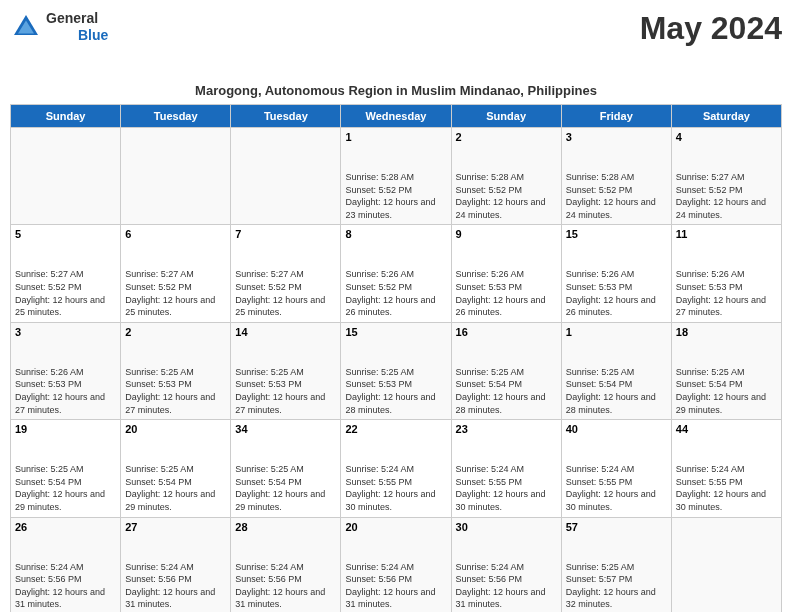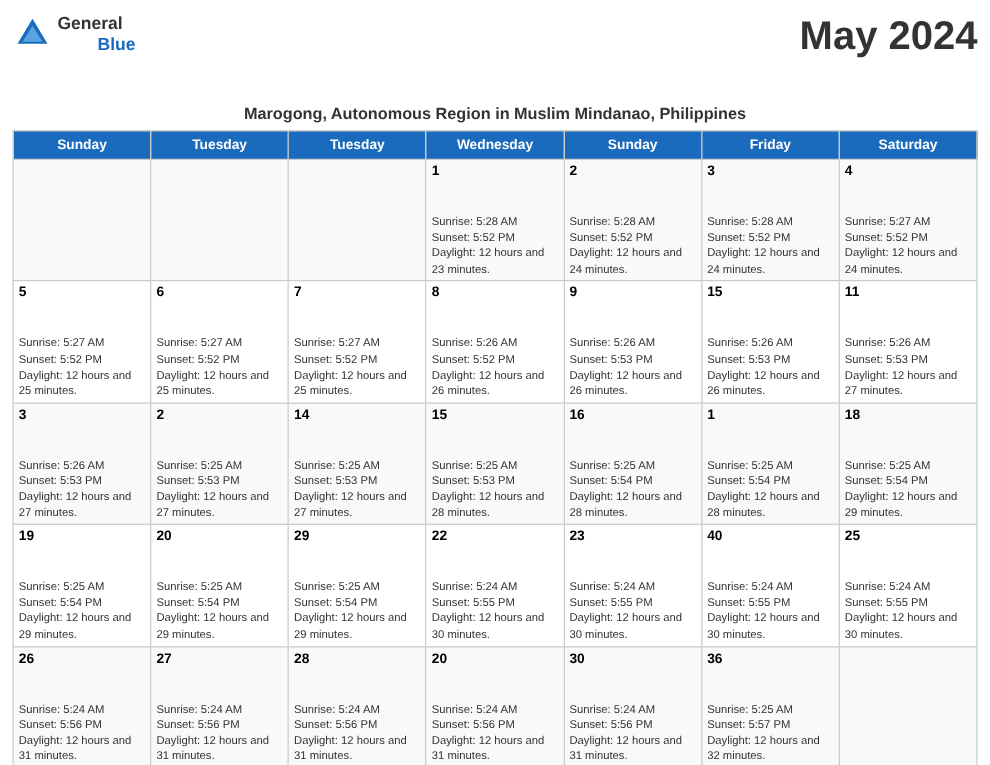--- a/index.html
+++ b/index.html
@@ -210,37 +210,37 @@
       <tr class="week-row">
         <td>
           <div class="day-number">19</div>
           <div class="day-info">Sunrise: 5:25 AM<br>Sunset: 5:54 PM<br>Daylight: 12 hours and 29 minutes.</div>
         </td>
         <td>
           <div class="day-number">20</div>
           <div class="day-info">Sunrise: 5:25 AM<br>Sunset: 5:54 PM<br>Daylight: 12 hours and 29 minutes.</div>
         </td>
         <td>
-          <div class="day-number">29</div>
+          <div class="day-number">34</div>
           <div class="day-info">Sunrise: 5:25 AM<br>Sunset: 5:54 PM<br>Daylight: 12 hours and 29 minutes.</div>
         </td>
         <td>
           <div class="day-number">22</div>
           <div class="day-info">Sunrise: 5:24 AM<br>Sunset: 5:55 PM<br>Daylight: 12 hours and 30 minutes.</div>
         </td>
         <td>
           <div class="day-number">23</div>
           <div class="day-info">Sunrise: 5:24 AM<br>Sunset: 5:55 PM<br>Daylight: 12 hours and 30 minutes.</div>
         </td>
         <td>
           <div class="day-number">40</div>
           <div class="day-info">Sunrise: 5:24 AM<br>Sunset: 5:55 PM<br>Daylight: 12 hours and 30 minutes.</div>
         </td>
         <td>
-          <div class="day-number">25</div>
+          <div class="day-number">44</div>
           <div class="day-info">Sunrise: 5:24 AM<br>Sunset: 5:55 PM<br>Daylight: 12 hours and 30 minutes.</div>
         </td>
       </tr>
       <tr class="week-row">
         <td>
           <div class="day-number">26</div>
           <div class="day-info">Sunrise: 5:24 AM<br>Sunset: 5:56 PM<br>Daylight: 12 hours and 31 minutes.</div>
         </td>
         <td>
           <div class="day-number">27</div>
@@ -252,19 +252,19 @@
         </td>
         <td>
           <div class="day-number">20</div>
           <div class="day-info">Sunrise: 5:24 AM<br>Sunset: 5:56 PM<br>Daylight: 12 hours and 31 minutes.</div>
         </td>
         <td>
           <div class="day-number">30</div>
           <div class="day-info">Sunrise: 5:24 AM<br>Sunset: 5:56 PM<br>Daylight: 12 hours and 31 minutes.</div>
         </td>
         <td>
-          <div class="day-number">36</div>
+          <div class="day-number">57</div>
           <div class="day-info">Sunrise: 5:25 AM<br>Sunset: 5:57 PM<br>Daylight: 12 hours and 32 minutes.</div>
         </td>
         <td class="empty"></td>
       </tr>
     </tbody>
 </table>
 
 </body></html>

